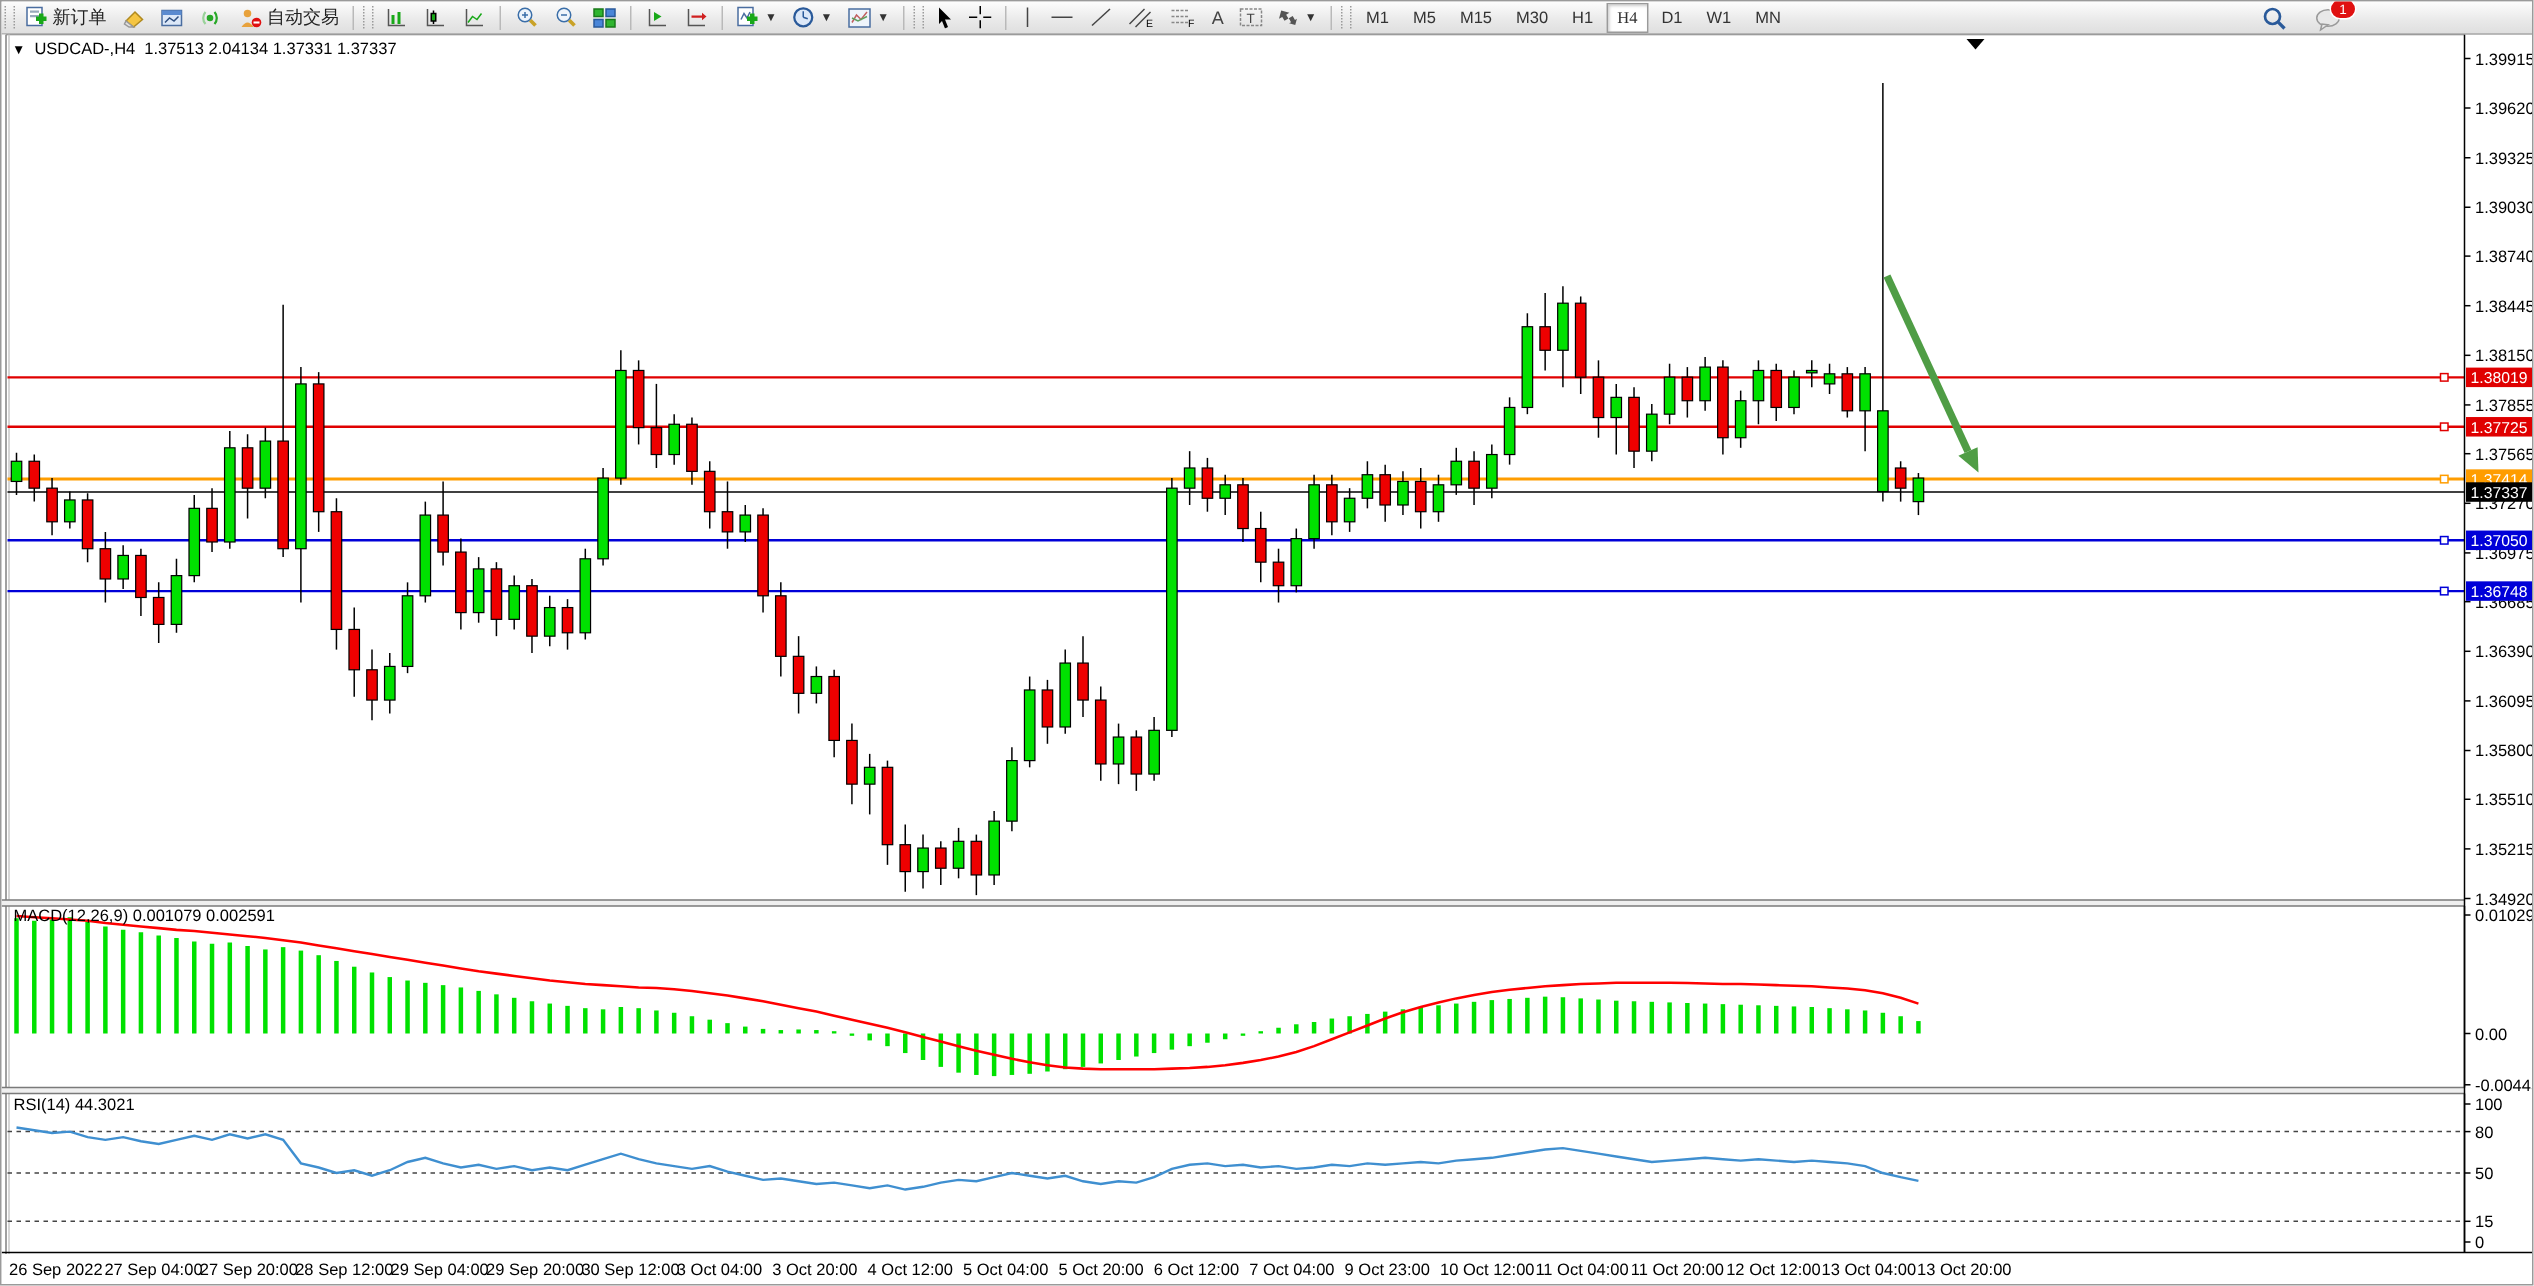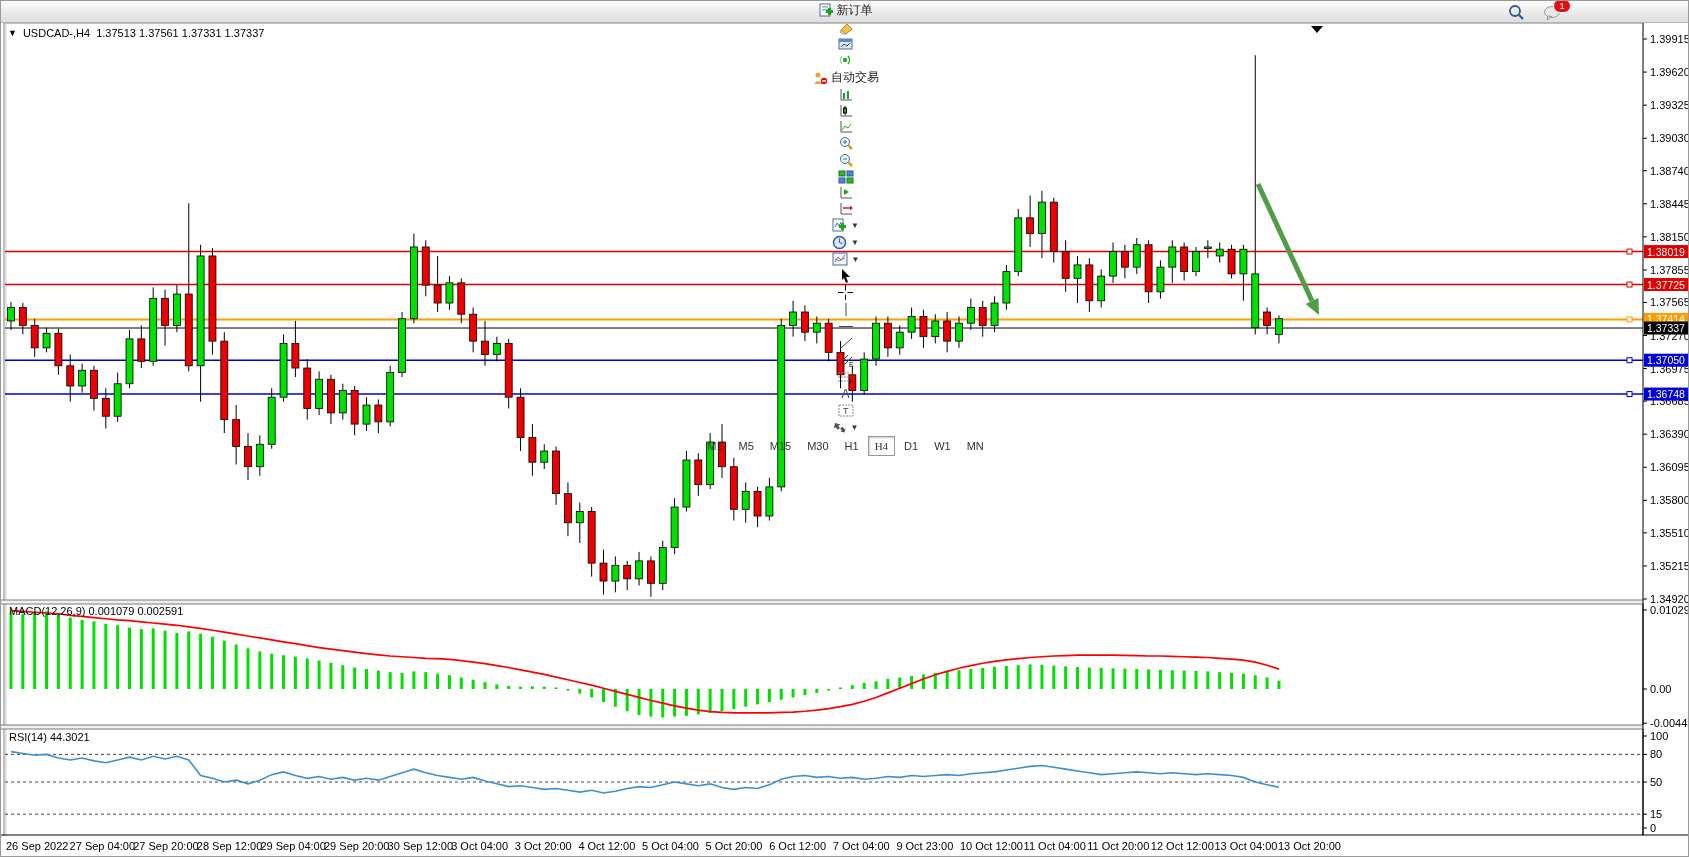--- a/index.html
+++ b/index.html
@@ -3,21 +3,21 @@
 <meta charset="utf-8">
 <style>
   html,body{margin:0;padding:0;}
   body{width:1689px;height:857px;position:relative;background:#fff;
        font-family:"Liberation Sans",sans-serif;overflow:hidden;
        border:1px solid #9a9a9a;box-sizing:border-box;}
   
   #toolbar{position:absolute;left:0;top:0;width:1689px;height:21px;
     background:linear-gradient(#fdfdfd,#e9e9e9 60%,#dfdfdf);
     border-bottom:1px solid #b5b5b5;display:flex;align-items:center;
-    font-size:12px;color:#222;z-index:5;flex-direction:column;}
+    font-size:12px;color:#222;z-index:5;}
   .grip{width:5px;height:15px;margin:0 2px;
     border-left:1px dotted #9a9a9a;border-right:1px dotted #9a9a9a;}
   .tsep{width:1px;height:16px;background:#b9b9b9;margin:0 4px;}
   .tbtn{height:19px;display:flex;align-items:center;gap:3px;padding:0 4px;
     border:1px solid transparent;border-radius:2px;cursor:default;white-space:nowrap;}
   .tbtn svg{display:block;}
   .caret{font-size:8px;color:#333;margin-left:1px;}
   .tf{padding:1px 6px;height:16px;line-height:16px;font-size:11px;color:#333;
       border:1px solid transparent;margin:0 1px;}
   .tf.active{background:#fff;border:1px solid #9a9a9a;box-shadow:inset 1px 1px 2px #ccc;font-family:Liberation Serif, serif;}
@@ -325,21 +325,21 @@
           </svg>
       </span>
       <span class="badge">1</span>
     </div>
   </div>
 </div>
 
 <div id="symbol-title" class="pane-label">
   <span class="tri">▼</span>
   <span>USDCAD-,H4</span>
-  <span>1.37513 1.37561 1.37331 1.37337</span>
+  <span>1.37513 2.04134 1.37331 1.37337</span>
 </div>
 <div class="pane-label" style="left:8px;top:604px;text-align:center;">MACD(12,26,9) 0.001079 0.002591</div>
 <div class="pane-label" style="left:8px;top:730px;">RSI(14) 44.3021</div>
 
 <svg id="plot" width="1689" height="857">
     <rect x="3" y="22" width="1686" height="835" fill="#ffffff"></rect>
     <line x1="3" y1="22" x2="1689" y2="22" stroke="#808080"></line>
     <line x1="3" y1="22" x2="3" y2="852" stroke="#808080"></line>
     <line x1="5" y1="22" x2="5" y2="852" stroke="#c8c8c8"></line>
     <line x1="4" y1="250.5645645645633" x2="1642" y2="250.5645645645633" stroke="#e00000" stroke-width="1.6"></line>

